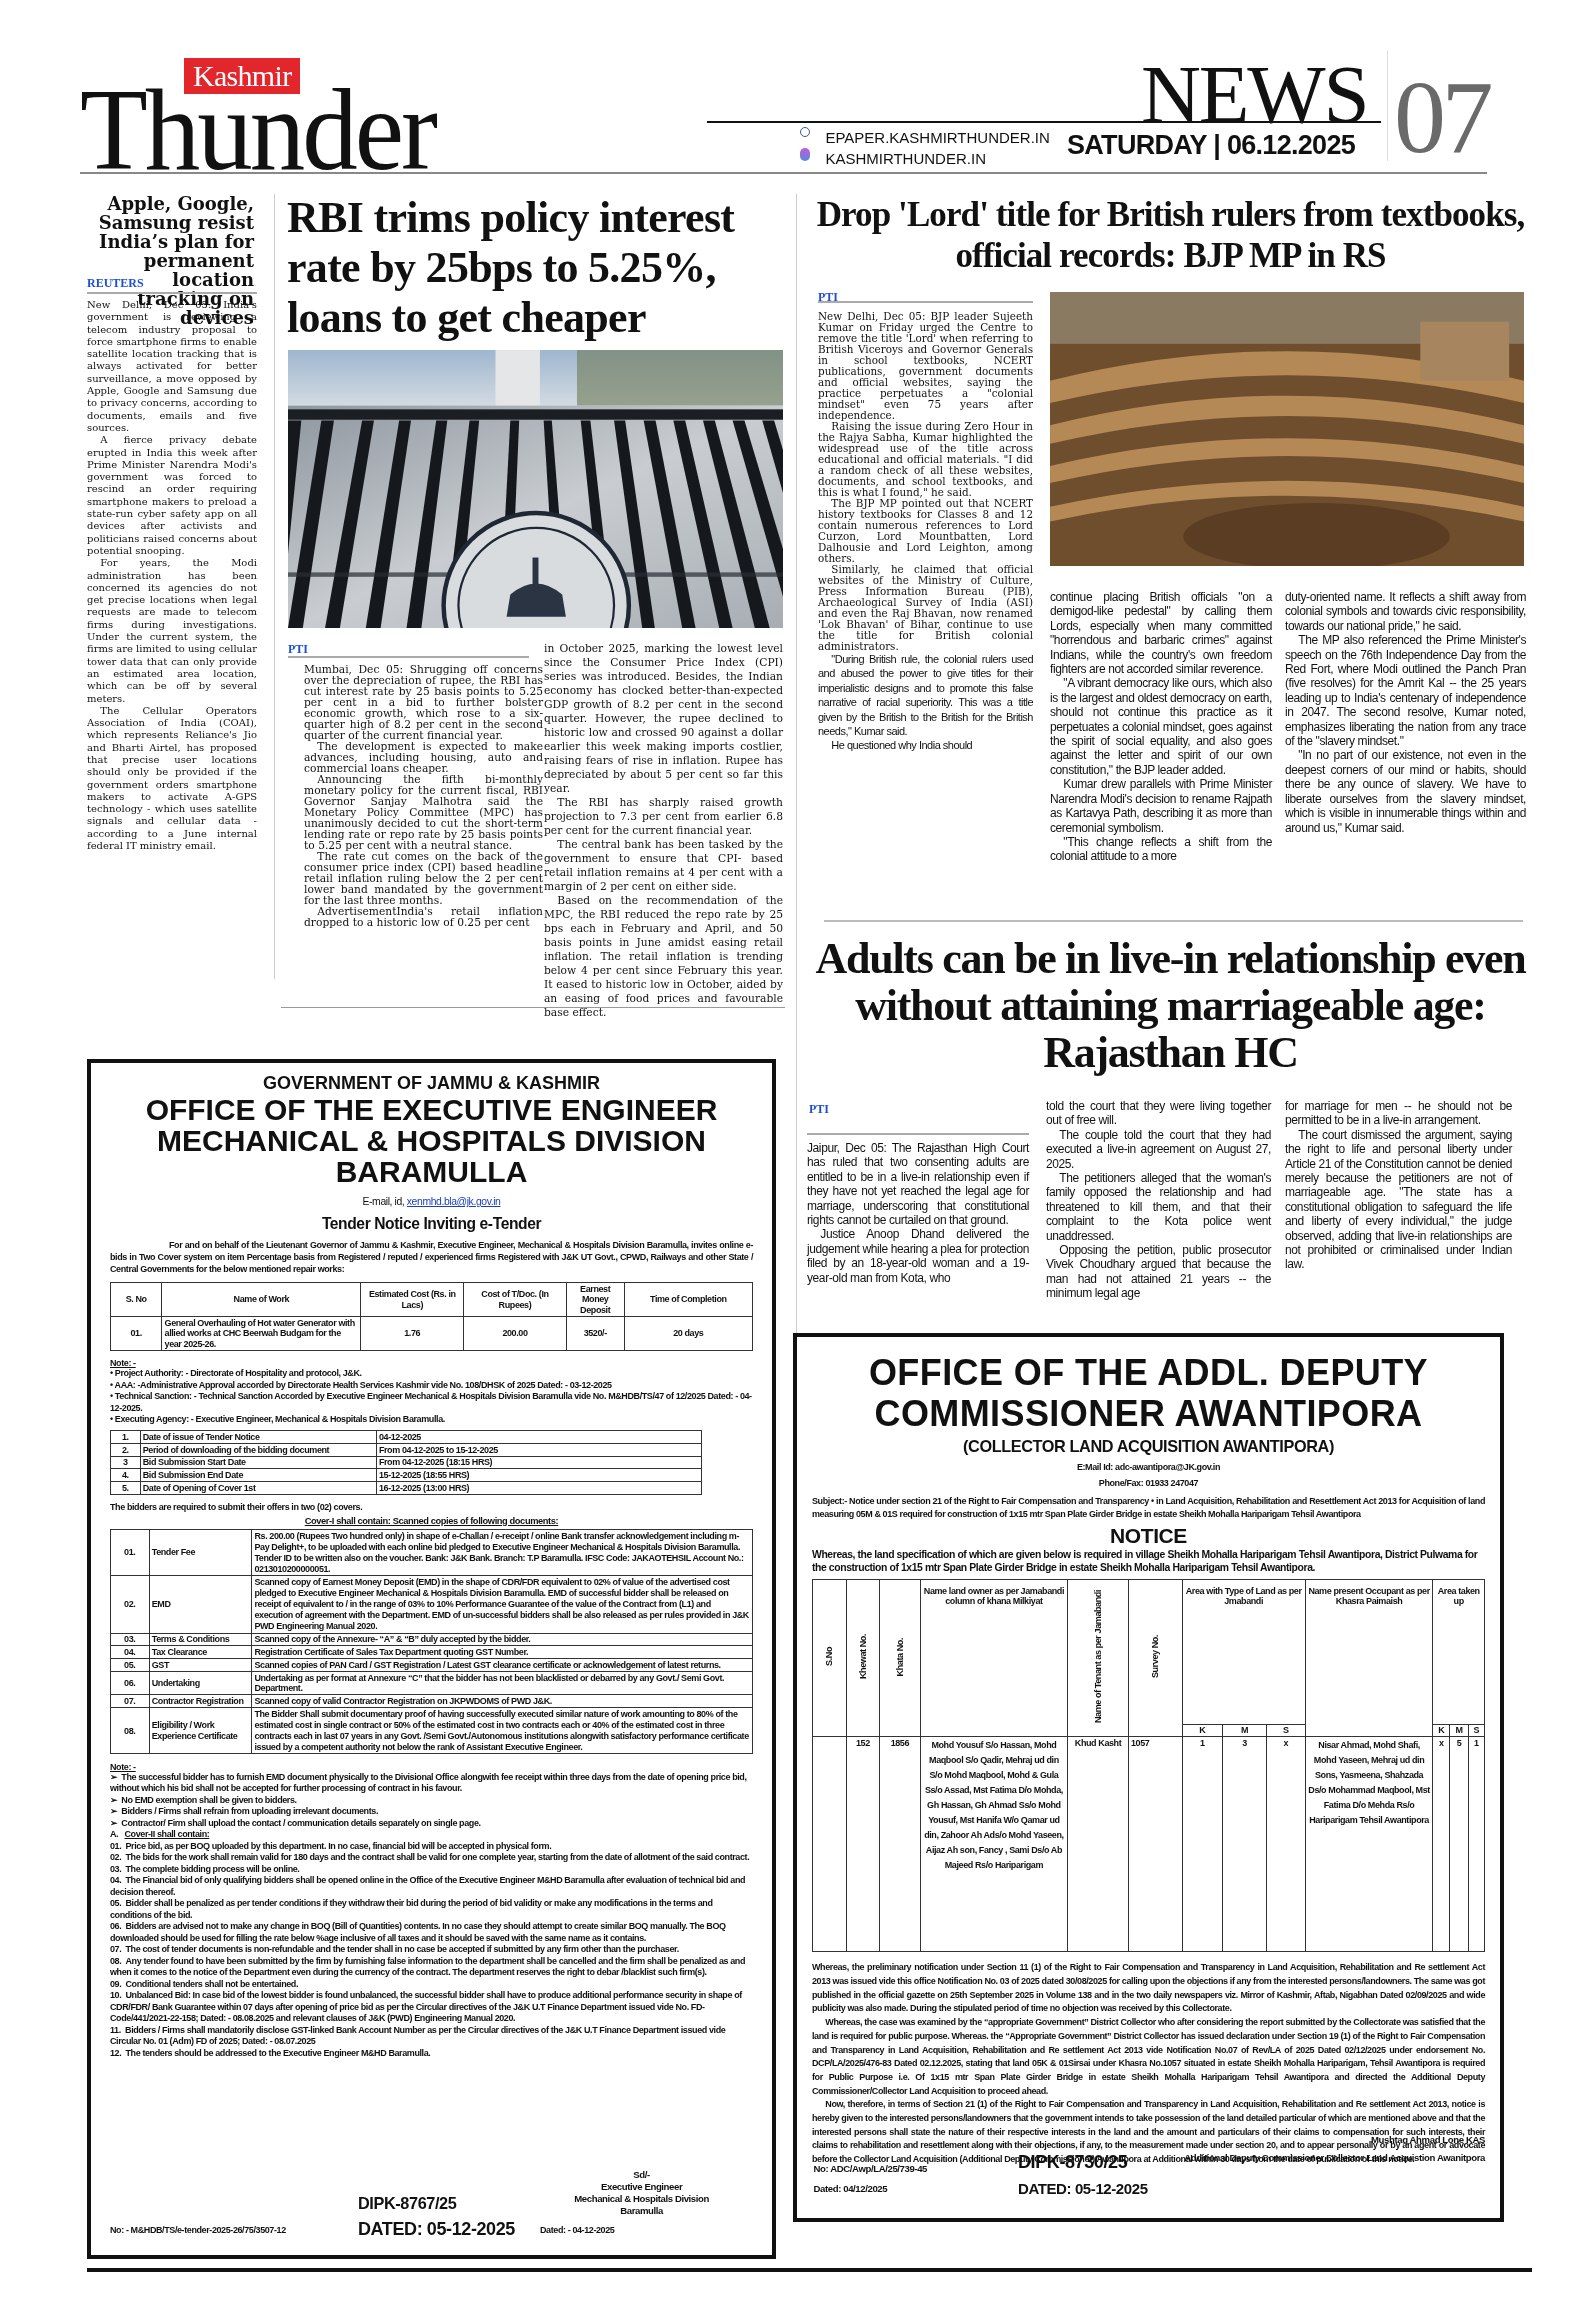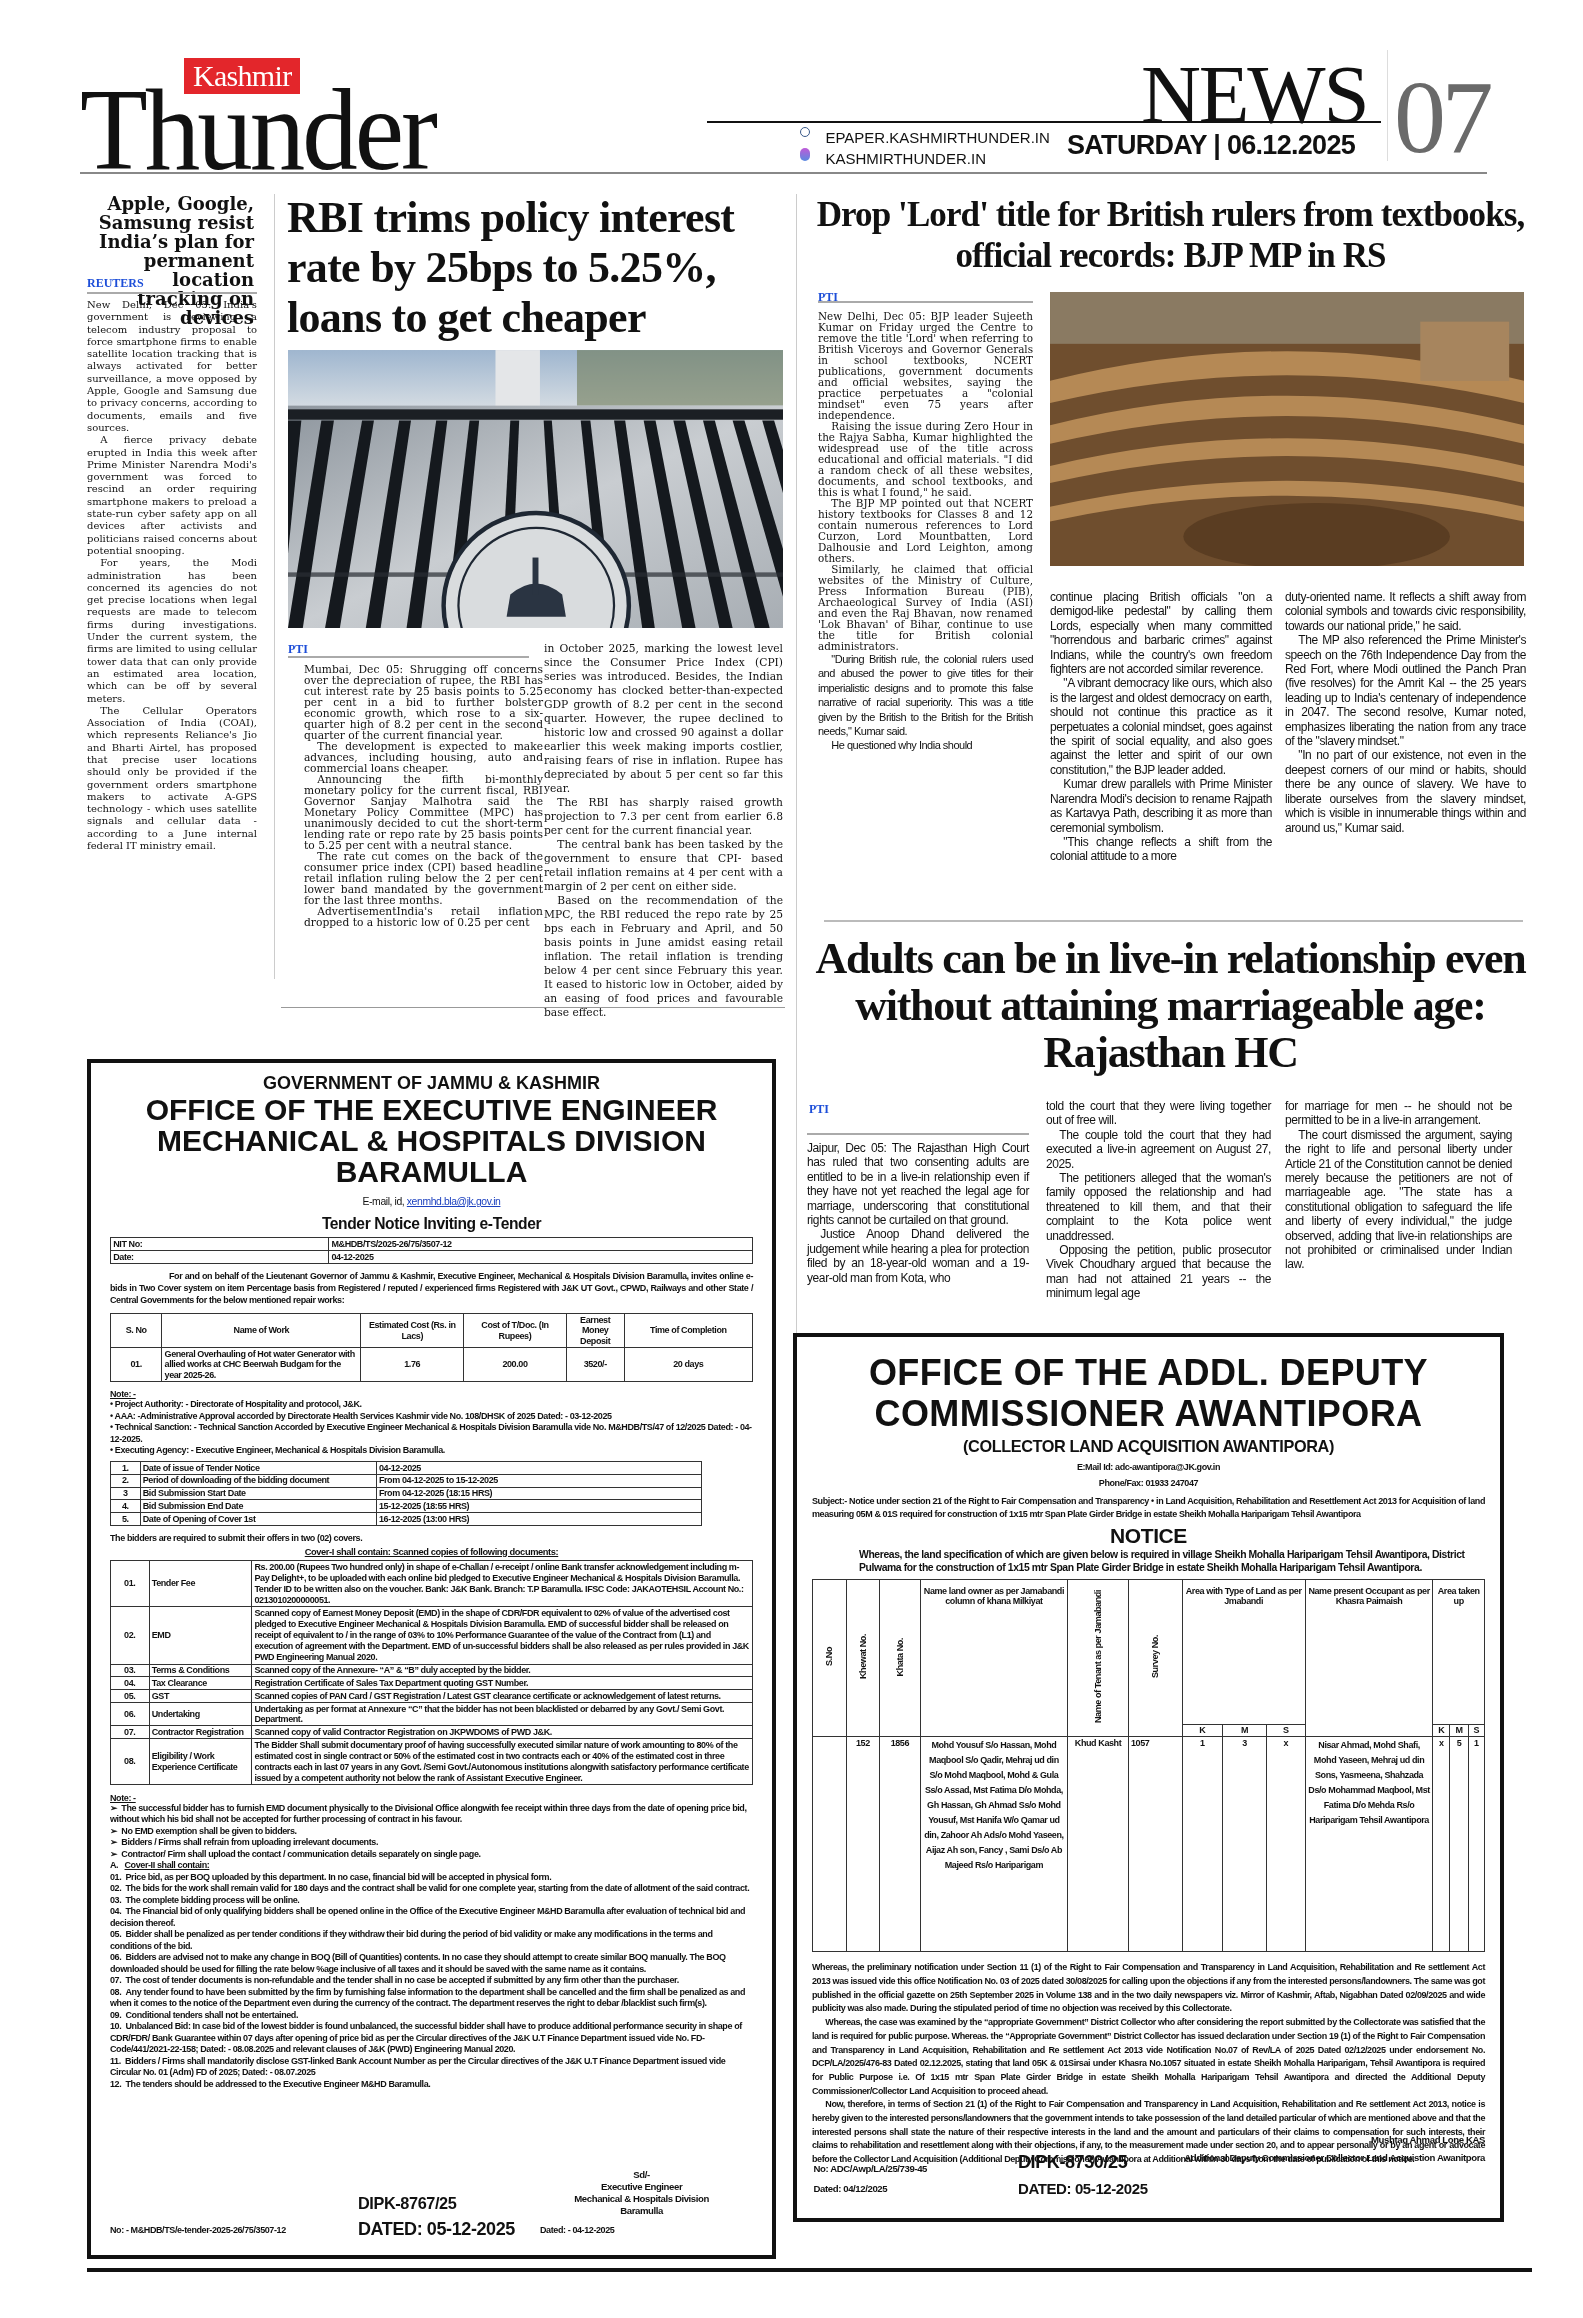--- a/index.html
+++ b/index.html
@@ -97,21 +97,21 @@
   .dipk { font-family: "Liberation Sans", sans-serif; font-weight: bold; font-size: 16.3px; letter-spacing: -0.4px; }
 
   
   .ad2 { left: 793px; top: 1333px; width: 711px; height: 889px; border: 4.4px solid #111; padding: 0 15px;
     font-family: "Liberation Sans", sans-serif; color: #111; }
   .ad2 .off { text-align: center; font-weight: bold; font-size: 36px; line-height: 41px; margin-top: 15px; letter-spacing: 0.4px; }
   .ad2 .sub { text-align: center; font-weight: bold; font-size: 16.3px; margin-top: 3px; }
   .ad2 .small-c { text-align: center; font-size: 9px; font-weight: bold; margin-top: 6px; }
   .ad2 .para { font-size: 9px; line-height: 12.6px; font-weight: bold; text-align: justify; }
   .ad2 .notice-h { text-align: center; font-size: 21px; font-weight: bold; margin-top: 3px; }
-  .ad2 .lead { font-size: 10.4px; line-height: 13.3px; font-weight: bold; margin-left: 47px; }
+  .ad2 .lead { font-size: 10.4px; line-height: 13.3px; font-weight: bold; }
   .vert { writing-mode: vertical-rl; transform: rotate(180deg); white-space: nowrap; }
 
   .page-bottom { left: 87px; top: 2268px; width: 1445px; height: 4.4px; background: #111; }
 </style>
 </head>
 <body>
 
 <div class="abs mast-logo">
   <div class="logo-thunder">Thunder</div>
   <div class="logo-kashmir">Kashmir</div>
@@ -264,32 +264,20 @@
 
 <div class="abs ad1 ad-cond">
   <div class="gov">GOVERNMENT OF JAMMU &amp; KASHMIR</div>
   <div class="off1">OFFICE OF THE EXECUTIVE ENGINEER</div>
   <div class="off2">MECHANICAL &amp; HOSPITALS DIVISION BARAMULLA</div>
   <div class="email">
     <span>E-mail, id,</span>
     <a>xenmhd.bla@jk.gov.in</a>
   </div>
   <div class="tn-title">Tender Notice Inviting e-Tender</div>
-  <table style="margin-top:4.4px;">
-    <tbody>
-        <tr>
-          <td style="width:34%;">NIT No:</td>
-          <td>M&amp;HDB/TS/2025-26/75/3507-12</td>
-        </tr>
-    <tr>
-          <td>Date:</td>
-          <td>04-12-2025</td>
-        </tr>
-  </tbody>
-    </table>
   <div class="para" style="text-indent:59px;">For and on behalf of the Lieutenant Governor of Jammu &amp; Kashmir, Executive Engineer, Mechanical &amp; Hospitals Division Baramulla, invites online e-bids in Two Cover system on item Percentage basis from Registered / reputed / experienced firms Registered with J&amp;K UT Govt., CPWD, Railways and other State / Central Governments for the below mentioned repair works:</div>
   <table style="margin-top:7.4px;">
     <tbody>
         <tr style="height:34px;">
       <th style="width:8%;">S. No</th>
       <th style="width:31%;">Name of Work</th>
       <th style="width:16%;">Estimated Cost (Rs. in Lacs)</th>
       <th style="width:16%;">Cost of T/Doc. (In Rupees)</th>
       <th style="width:9%;">Earnest Money Deposit</th>
       <th>Time of Completion</th>

